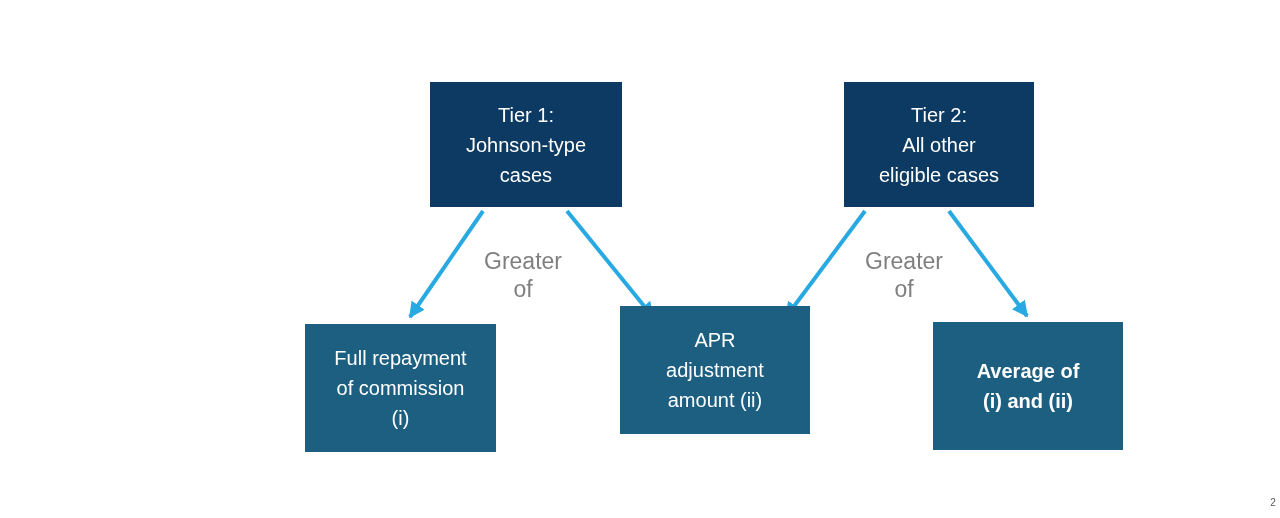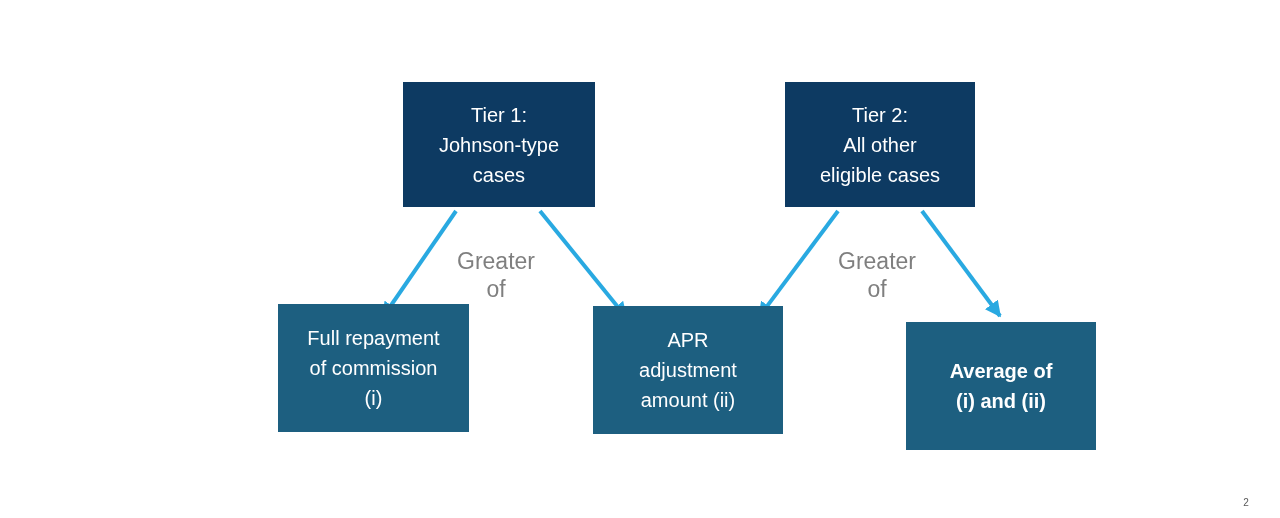--- a/index.html
+++ b/index.html
@@ -11,20 +11,21 @@
     width: 1280px;
     height: 518px;
     overflow: hidden;
     font-family: "Liberation Sans", sans-serif;
   }
   .slide {
     position: relative;
     width: 1227px;
     height: 518px;
     background: var(--background, #ffffff);
+    margin-left: 27px;
   }
   .arrows-layer {
     position: absolute;
     left: 0;
     top: 0;
     width: 1280px;
     height: 518px;
     pointer-events: none;
   }
   .arrows-layer path.connector {
@@ -47,22 +48,22 @@
     line-height: 30px;
     white-space: pre-line;
   }
   .node.tier {
     background: var(--navy, #0d3a62);
   }
   .node.outcome {
     background: var(--teal, #1d5f80);
   }
   #tier1-box      { left: 403px; top: 82px;  width: 192px; height: 125px; }
-  #tier2-box      { left: 785px; top: 82px;  width: 190px; height: 125px; }
-  #outcome1-box   { left: 278px; top: 304px; width: 191px; height: 128px; }
+  #tier2-box      { left: 817px; top: 82px;  width: 190px; height: 125px; }
+  #outcome1-box   { left: 278px; top: 324px; width: 191px; height: 128px; }
   #outcome2-box   { left: 593px; top: 306px; width: 190px; height: 128px; }
   #outcome3-box   { left: 906px; top: 322px; width: 190px; height: 128px; font-weight: bold; }
   .greater-label {
     position: absolute;
     width: 110px;
     text-align: center;
     color: var(--label-gray, #7f7f7f);
     font-size: 23px;
     line-height: 28px;
     white-space: pre-line;

